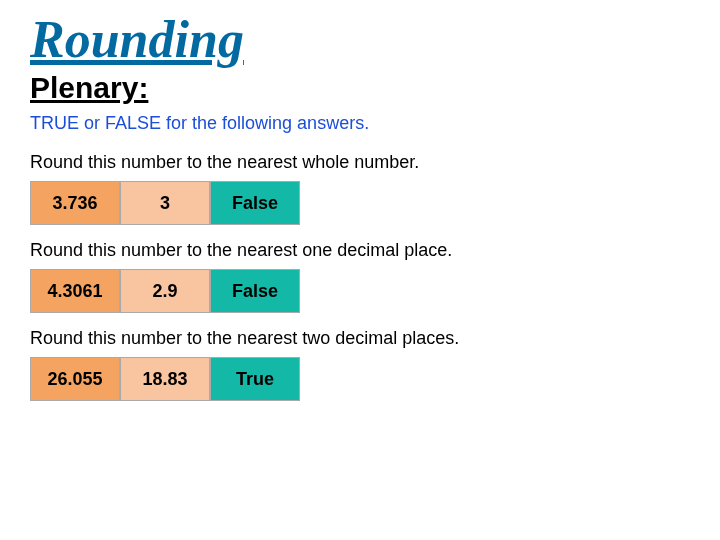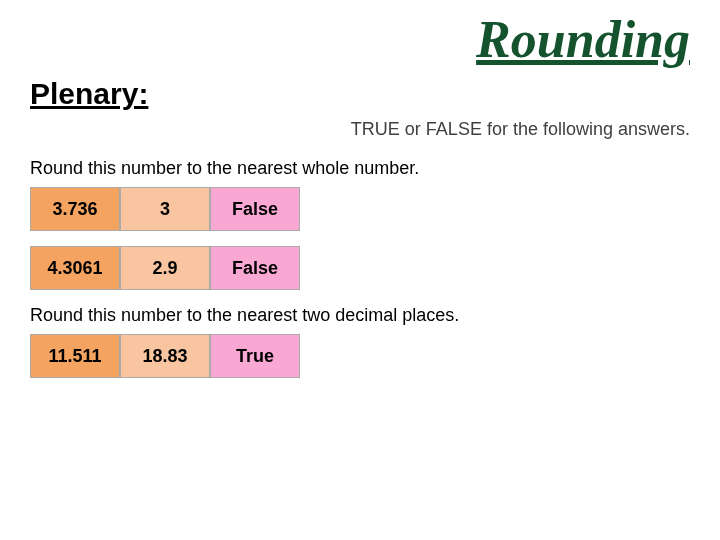--- a/index.html
+++ b/index.html
@@ -10,43 +10,42 @@
       background: #ffffff;
       font-family: 'Comic Sans MS', 'Chalkboard SE', cursive, sans-serif;
       overflow: hidden;
     }
 
     .page {
       padding: 10px 30px 20px 30px;
     }
 
     .title {
-      text-align: right;
+      text-align: left;
       font-size: 52px;
       font-weight: bold;
-      color: #14532d;
+      color: #0369a1;
       text-decoration: underline;
-      margin-bottom: 8px;
+      margin-bottom: 2px;
       font-family: 'Times New Roman', Times, serif;
       font-style: italic;
     }
 
     .plenary {
       font-size: 30px;
       font-weight: bold;
       color: #000000;
       text-decoration: underline;
       margin-bottom: 8px;
     }
 
     .instruction {
       font-size: 18px;
-      color: #404040;
+      color: #1d4ed8;
       margin-bottom: 18px;
-      text-align: right;
     }
 
     .question-block {
       margin-bottom: 14px;
       margin-top: 15px;
     }
 
     .question-text {
       font-size: 18px;
       color: #000000;
@@ -74,21 +73,21 @@
 
     .cell-orange {
       background: #f4a460;
     }
 
     .cell-peach {
       background: #f9c5a0;
     }
 
     .cell-green {
-      background: #f9a8d4;
+      background: #14b8a6;
     }
   </style>
 </head>
 <body>
 
 <div class="page">
 
   <div class="title">Rounding</div>
 
   <div class="plenary">Plenary:</div>
@@ -98,29 +97,30 @@
   <div class="question-block">
     <div class="question-text">Round this number to the nearest whole number.</div>
     <div class="answer-row">
       <div class="cell cell-orange">3.736</div>
       <div class="cell cell-peach">3</div>
       <div class="cell cell-green">False</div>
     </div>
   </div>
 
   <div class="question-block">
+    <div class="question-text">Round this number to the nearest one decimal place.</div>
     <div class="answer-row">
       <div class="cell cell-orange">4.3061</div>
       <div class="cell cell-peach">2.9</div>
       <div class="cell cell-green">False</div>
     </div>
   </div>
 
   <div class="question-block">
     <div class="question-text">Round this number to the nearest two decimal places.</div>
     <div class="answer-row">
-      <div class="cell cell-orange">11.511</div>
+      <div class="cell cell-orange">26.055</div>
       <div class="cell cell-peach">18.83</div>
       <div class="cell cell-green">True</div>
     </div>
   </div>
 
 </div>
 
 </body></html>

